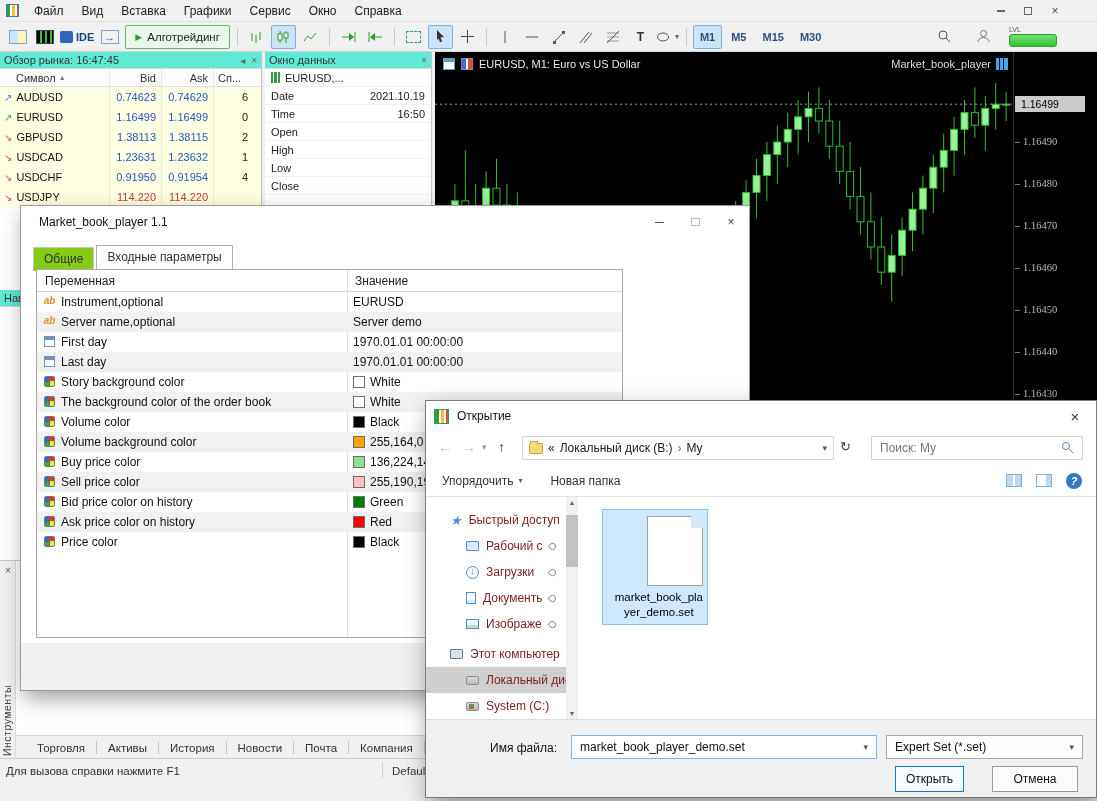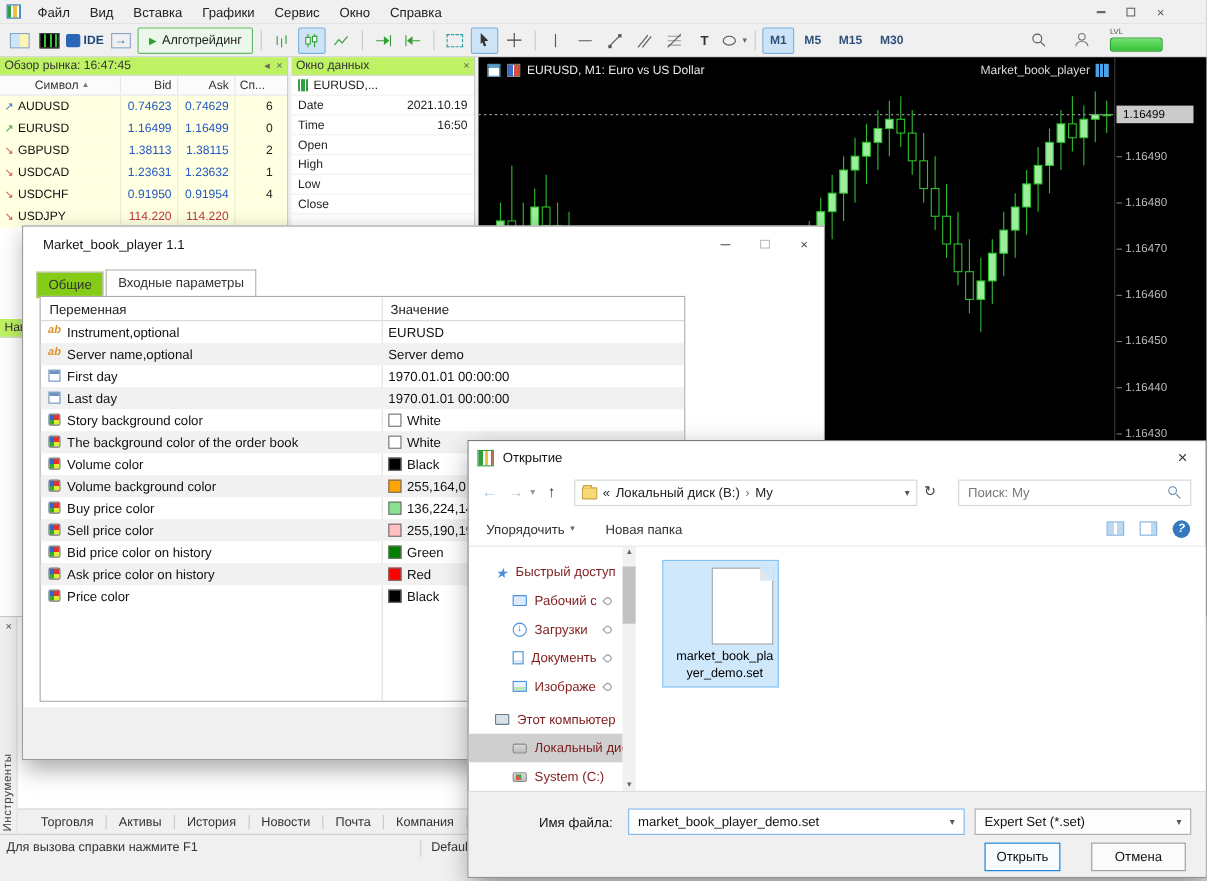--- a/index.html
+++ b/index.html
@@ -32,28 +32,28 @@
   .ttool{font-size:12px;font-weight:bold;color:#333;}
   .caret{font-size:8px;color:#666;}
   .rcluster{margin-left:auto;margin-right:40px;display:flex;gap:12px;align-items:center;}
   .lvlwrap{display:flex;flex-direction:column;align-items:flex-start;line-height:1;}
   .lvlwrap small{font-size:7px;color:#555;margin-bottom:1px;}
   .battery{width:48px;height:13px;border:1px solid #2f9e2f;border-radius:3px;background:linear-gradient(#72e072,#35c235);}
   .tf{font-weight:bold;color:#30507c;padding:0 6px;}
 
   
   .panel{position:absolute;background:#fff;}
-  .phead{height:17px;background:#bef264;border-bottom:1px solid #dadada;display:flex;align-items:center;font-size:11px;color:#333;padding:0 4px;}
+  .phead{height:17px;background:#5eead4;border-bottom:1px solid #dadada;display:flex;align-items:center;font-size:11px;color:#333;padding:0 4px;}
   .phead .hicons{margin-left:auto;display:flex;gap:6px;color:#666;font-size:10px;align-items:center;}
 
   
   .mw{left:0;top:52px;width:262px;height:238px;border-right:1px solid #c4c4c4;}
   .mw-cols{display:flex;height:18px;border-bottom:1px solid #e0e0e0;background:#fbfbfb;font-size:11px;color:#333;align-items:center;}
   .hc{border-right:1px solid #e6e6e6;height:100%;display:flex;align-items:center;}
-  .hc0{width:110px;padding-left:4px;justify-content:center;}
+  .hc0{width:110px;padding-left:16px;}
   .hc1,.hc2{width:52px;justify-content:flex-end;padding-right:5px;}
   .hc3{width:44px;padding-left:4px;border-right:none;}
   .sort{font-size:7px;color:#777;margin-left:3px;}
   .mw-row{display:flex;height:20px;align-items:center;background:#ffffe1;font-size:11px;}
   .mw-row>span{height:100%;display:flex;align-items:center;border-right:1px solid #ececd2;}
   .c-sym{width:110px;gap:4px;padding-left:4px;color:#111;}
   .c-sym .arrow{font-size:10px;}
   .c-bid,.c-ask{width:52px;justify-content:flex-end;padding-right:5px;}
   .c-spr{width:44px;justify-content:flex-end;padding-right:10px;color:#222;border-right:none!important;}
 
@@ -68,21 +68,21 @@
 
   
   .chart{position:absolute;left:435px;top:52px;width:578px;height:508px;background:#000;}
   #candles{position:absolute;left:0;top:0;}
   .chead{position:absolute;left:8px;top:6px;display:flex;gap:6px;align-items:center;color:#eaeaea;font-size:11px;}
   .cico1{width:12px;height:12px;border:1px solid #5aa0c8;background:linear-gradient(#5aa0c8 0 3px,#fff 3px);}
   .cico2{width:12px;height:12px;background:linear-gradient(90deg,#3a6fd8 0 40%,#fff 40% 55%,#d8503f 55%);border:1px solid #888;}
   .ea{position:absolute;right:5px;top:6px;display:flex;gap:5px;align-items:center;color:#dcdcdc;font-size:11px;}
   .eaicon{width:12px;height:12px;background:linear-gradient(90deg,#4aa3e8 0 3px,transparent 3px 4px,#4aa3e8 4px 7px,transparent 7px 8px,#4aa3e8 8px 11px);align-self:flex-end;}
   .pscale{position:absolute;left:1013px;top:52px;width:84px;height:508px;background:#000;border-left:1px solid #2e2e2e;}
-  .ptick{position:absolute;left:9px;font-size:10.5px;color:#bdbdbd;}
+  .ptick{position:absolute;left:9px;font-size:10.5px;color:#bdbdbd;font-family:Liberation Serif, serif;}
   .ptick::before{content:"";position:absolute;left:-8px;top:6px;width:5px;height:1px;background:#777;}
   .pbox{position:absolute;left:1px;width:70px;height:16px;background:#cbcbcb;color:#000;font-size:10.5px;display:flex;align-items:center;padding-left:6px;}
 
   
   .toolbox{position:absolute;left:0;top:560px;width:1097px;height:198px;background:#fff;border-top:1px solid #c9c9c9;}
   .tbx-caption{position:absolute;left:0;top:0;width:16px;height:198px;background:#f0f0f0;border-right:1px solid #ddd;}
   .tbx-x{position:absolute;left:0;top:4px;width:16px;text-align:center;font-size:10px;color:#555;}
   .vtext{position:absolute;left:1px;bottom:3px;writing-mode:vertical-rl;transform:rotate(180deg);font-size:10.5px;color:#444;letter-spacing:.5px;}
   .tbx-tabs{position:absolute;left:16px;right:0;top:174px;height:24px;background:#f0f0f0;border-top:1px solid #d6d6d6;display:flex;align-items:center;padding-left:10px;}
   .ttab{padding:0 11px;font-size:11.5px;color:#333;line-height:24px;}

